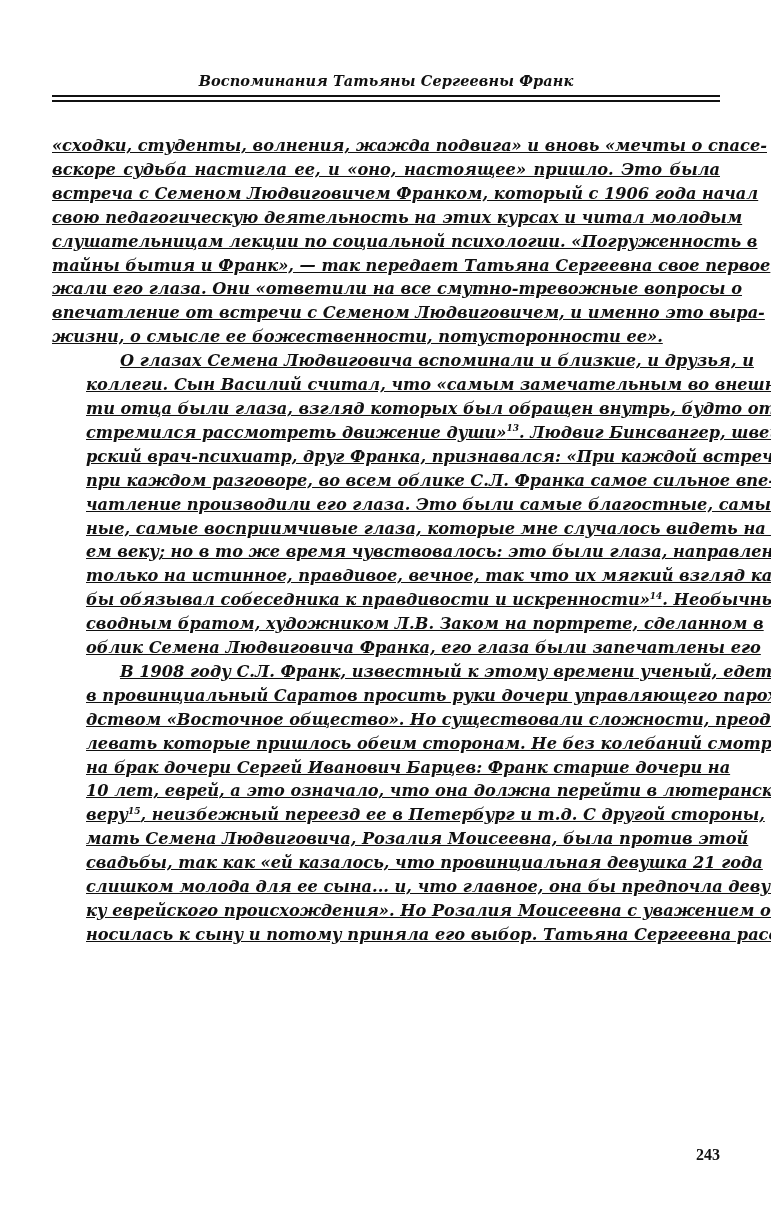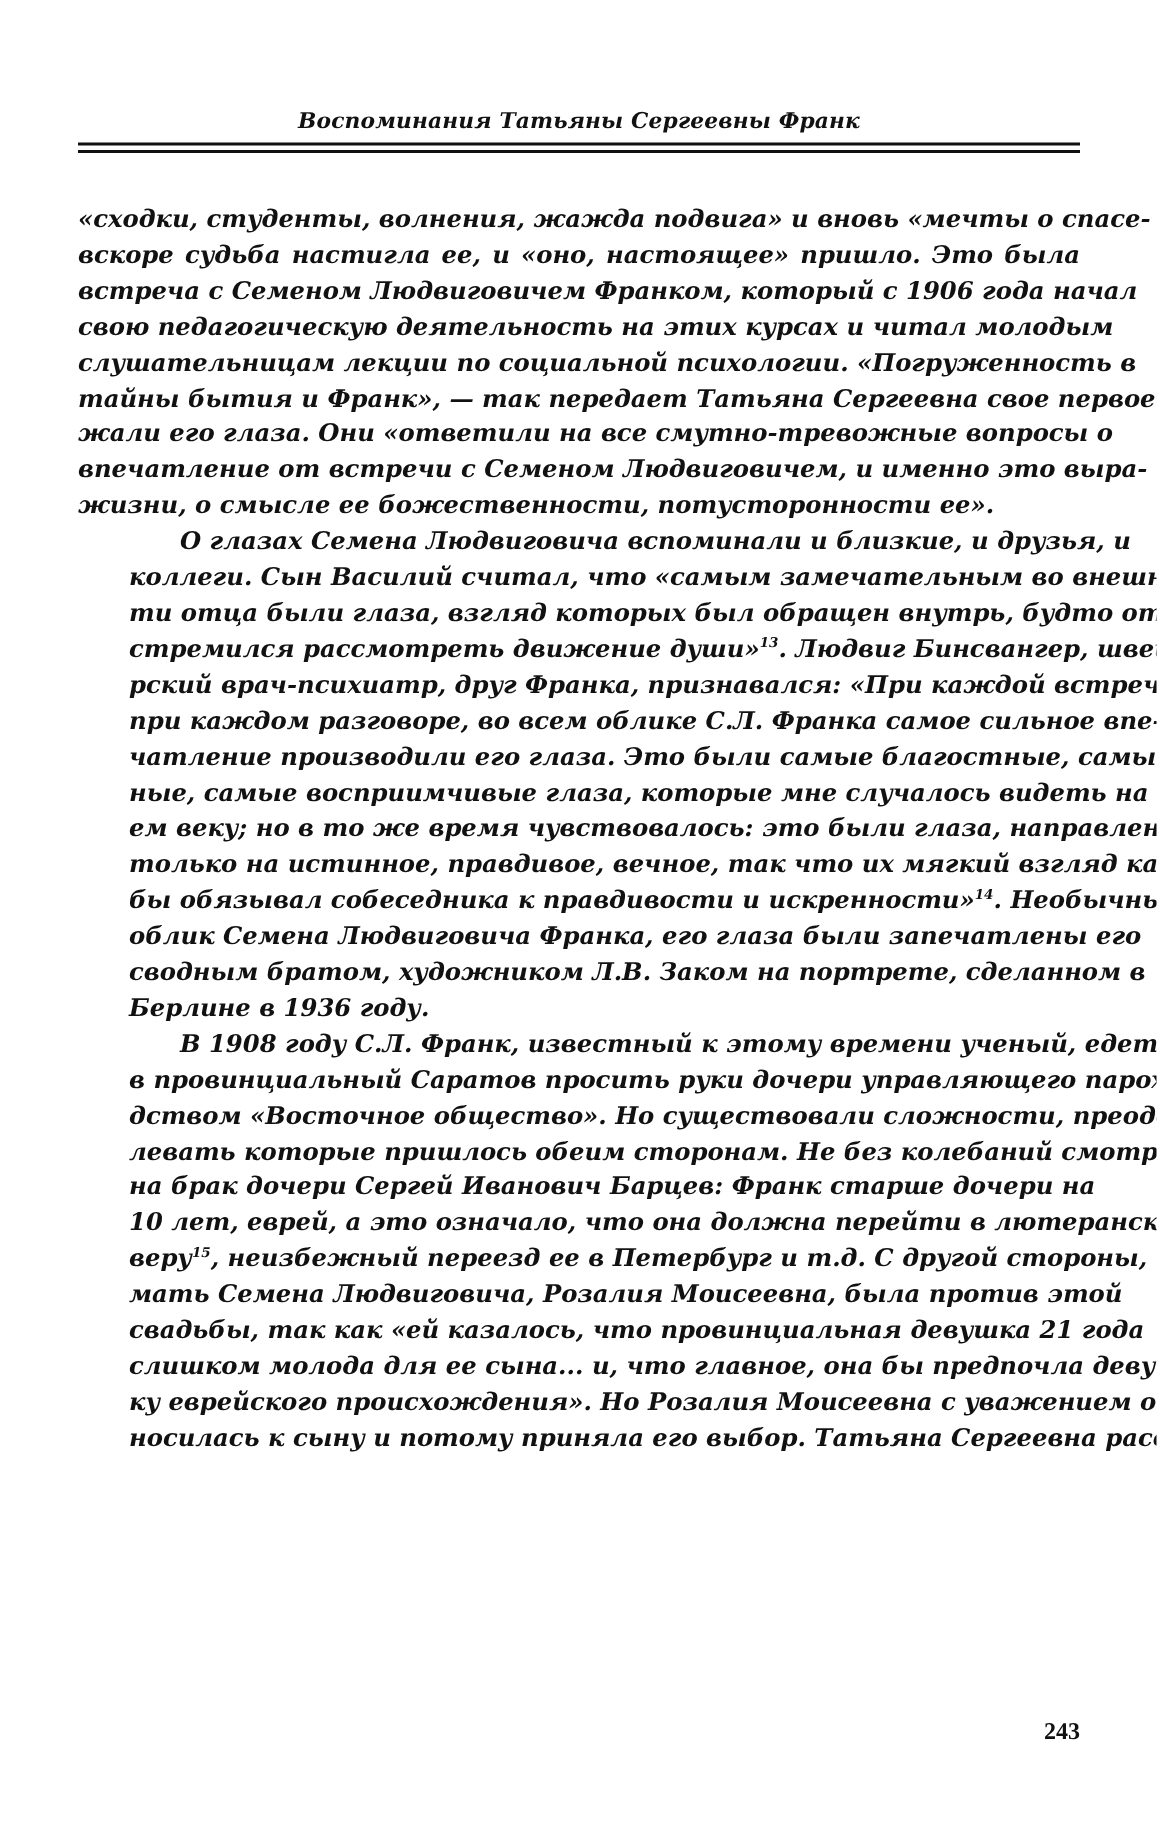--- a/index.html
+++ b/index.html
@@ -12,21 +12,21 @@
   }
   .rule-thick { position:absolute; left:0; top:95px; width:668px; height:2px; background:#111; }
   .rule-thin { position:absolute; left:0; top:100px; width:668px; height:1.5px; background:#111; }
   .body-text {
     position:absolute; left:0; top:134px; width:668px;
     font-family:"DejaVu Serif", serif; font-style:italic; font-weight:bold;
     font-size:16.2px; line-height:23.9px; text-align:justify; hyphens:manual;
   }
   .para { margin:0; text-indent:0; }
   .para.indent { text-indent:34px; }
-  .line { display:block; text-align:justify; text-align-last:justify; white-space:nowrap; }
+  .line { display:block; text-align:justify; text-align-last:justify; white-space:nowrap;text-decoration:underline; }
   .line.last { text-align-last:left; }
   sup.fn { font-size:9px; vertical-align:super; line-height:0;margin-top:40px; }
   .page-number {
     position:absolute; left:0; top:1146px; width:668px; text-align:right;
     font-family:Liberation Serif, serif; font-weight:bold; font-size:16px;
   }
 </style>
 </head>
 <body>
 
@@ -52,23 +52,22 @@
         <span class="line">коллеги. Сын Василий считал, что «самым замечательным во внешнос-</span>
         <span class="line">ти отца были глаза, взгляд которых был обращен внутрь, будто отец</span>
         <span class="line">стремился рассмотреть движение души»<sup class="fn">13</sup>. Людвиг Бинсвангер, швейца-</span>
         <span class="line">рский врач-психиатр, друг Франка, признавался: «При каждой встрече,</span>
         <span class="line">при каждом разговоре, во всем облике С.Л. Франка самое сильное впе-</span>
         <span class="line">чатление производили его глаза. Это были самые благостные, самые яс-</span>
         <span class="line">ные, самые восприимчивые глаза, которые мне случалось видеть на сво-</span>
         <span class="line">ем веку; но в то же время чувствовалось: это были глаза, направленные</span>
         <span class="line">только на истинное, правдивое, вечное, так что их мягкий взгляд как</span>
         <span class="line">бы обязывал собеседника к правдивости и искренности»<sup class="fn">14</sup>. Необычный</span>
+        <span class="line">сводным братом, художником Л.В. Заком на портрете, сделанном в</span>
         <span class="line">облик Семена Людвиговича Франка, его глаза были запечатлены его</span>
-        <span class="line">сводным братом, художником Л.В. Заком на портрете, сделанном в</span>
-        <span class="line last">Берлине в 1936 году.</span>
       </div>
       <div class="para indent">
         <span class="line" style="padding-left: 34px;">В 1908 году С.Л. Франк, известный к этому времени ученый, едет</span>
         <span class="line">в провинциальный Саратов просить руки дочери управляющего парохо-</span>
         <span class="line">дством «Восточное общество». Но существовали сложности, преодо-</span>
         <span class="line">левать которые пришлось обеим сторонам. Не без колебаний смотрит</span>
         <span class="line">на брак дочери Сергей Иванович Барцев: Франк старше дочери на</span>
         <span class="line">10 лет, еврей, а это означало, что она должна перейти в лютеранскую</span>
         <span class="line">веру<sup class="fn">15</sup>, неизбежный переезд ее в Петербург и т.д. С другой стороны,</span>
         <span class="line">мать Семена Людвиговича, Розалия Моисеевна, была против этой</span>

